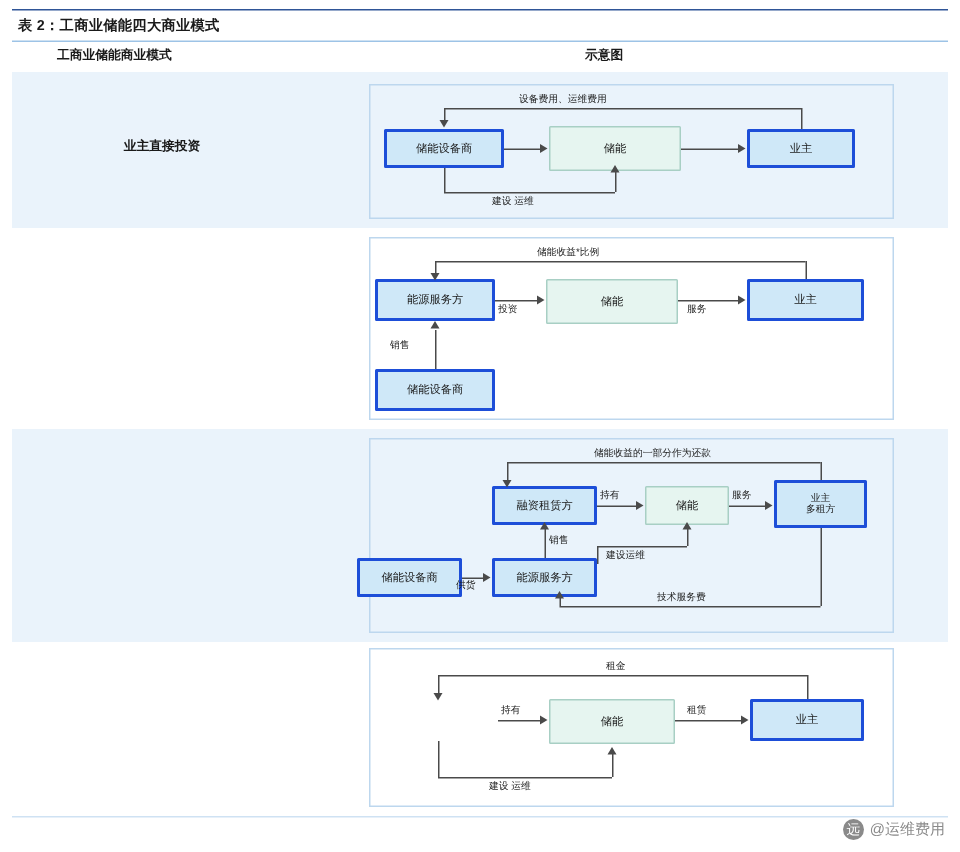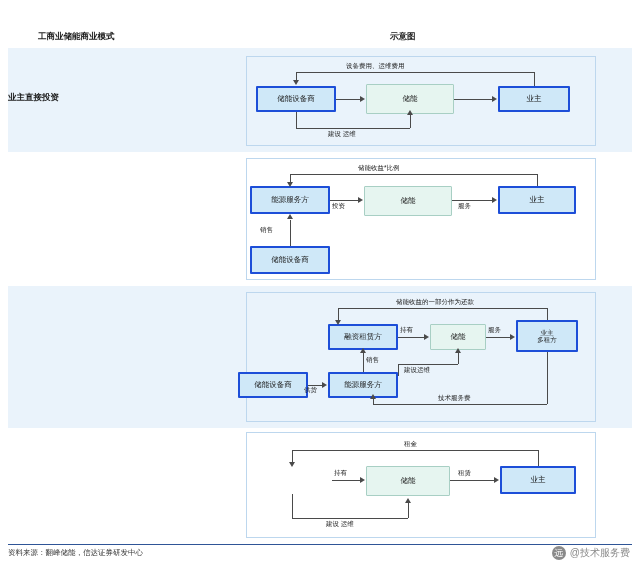--- a/index.html
+++ b/index.html
@@ -68,20 +68,21 @@
     left: 8px;
     width: 624px;
     border-bottom: 1px solid #cfe2f3;
   }
   .row-shade { background: #eaf3fb; }
   .row-plain { background: #ffffff; }
   .row-label {
     position: absolute;
     left: 0;
     width: 200px;
+    text-align: center;
     font-size: 8.5px;
     font-weight: bold;
     color: #1a1a1a;
   }
   .row-canvas {
     position: absolute;
     left: 200px;
     top: 0;
     width: 424px;
     height: 100%;
@@ -178,20 +179,23 @@
     display: flex;
     align-items: center;
     justify-content: center;
   }
 </style>
 </head>
 <body>
 
 <div id="page">
 
+  <div class="title-bar">
+    <span class="title-text">表 2：工商业储能四大商业模式</span>
+  </div>
 
   <div class="header-row">
     <span class="header-left">工商业储能商业模式</span>
     <span class="header-right">示意图</span>
   </div>
 
   <div class="row row-shade" style="top:48px; height:104px;">
     <div class="row-label" style="top:44px;">业主直接投资</div>
     <div class="row-canvas">
 
@@ -321,20 +325,19 @@
       <div class="clabel" style="left:196px;top:12px;">租金</div>
 
       <div class="vline" style="left:84px;top:66px;height:24px;"></div>
       <div class="hline" style="left:84px;top:90px;width:116px;"></div>
       <div class="vline" style="left:200px;top:74px;height:16px;"></div>
       <div class="arrow arrow-u" style="left:197px;top:70px;"></div>
       <div class="clabel" style="left:118px;top:92px;">建设 运维</div>
     </div>
   </div>
 
-  <div class="footer">资料来源：翻峰储能，信达证券研发中心</div>
 
   <div class="watermark">
     <span class="wm-badge">远</span>
-    <span>@技术服务费</span>
+    <span>@运维费用</span>
   </div>
 
 </div>
 
 </body></html>

